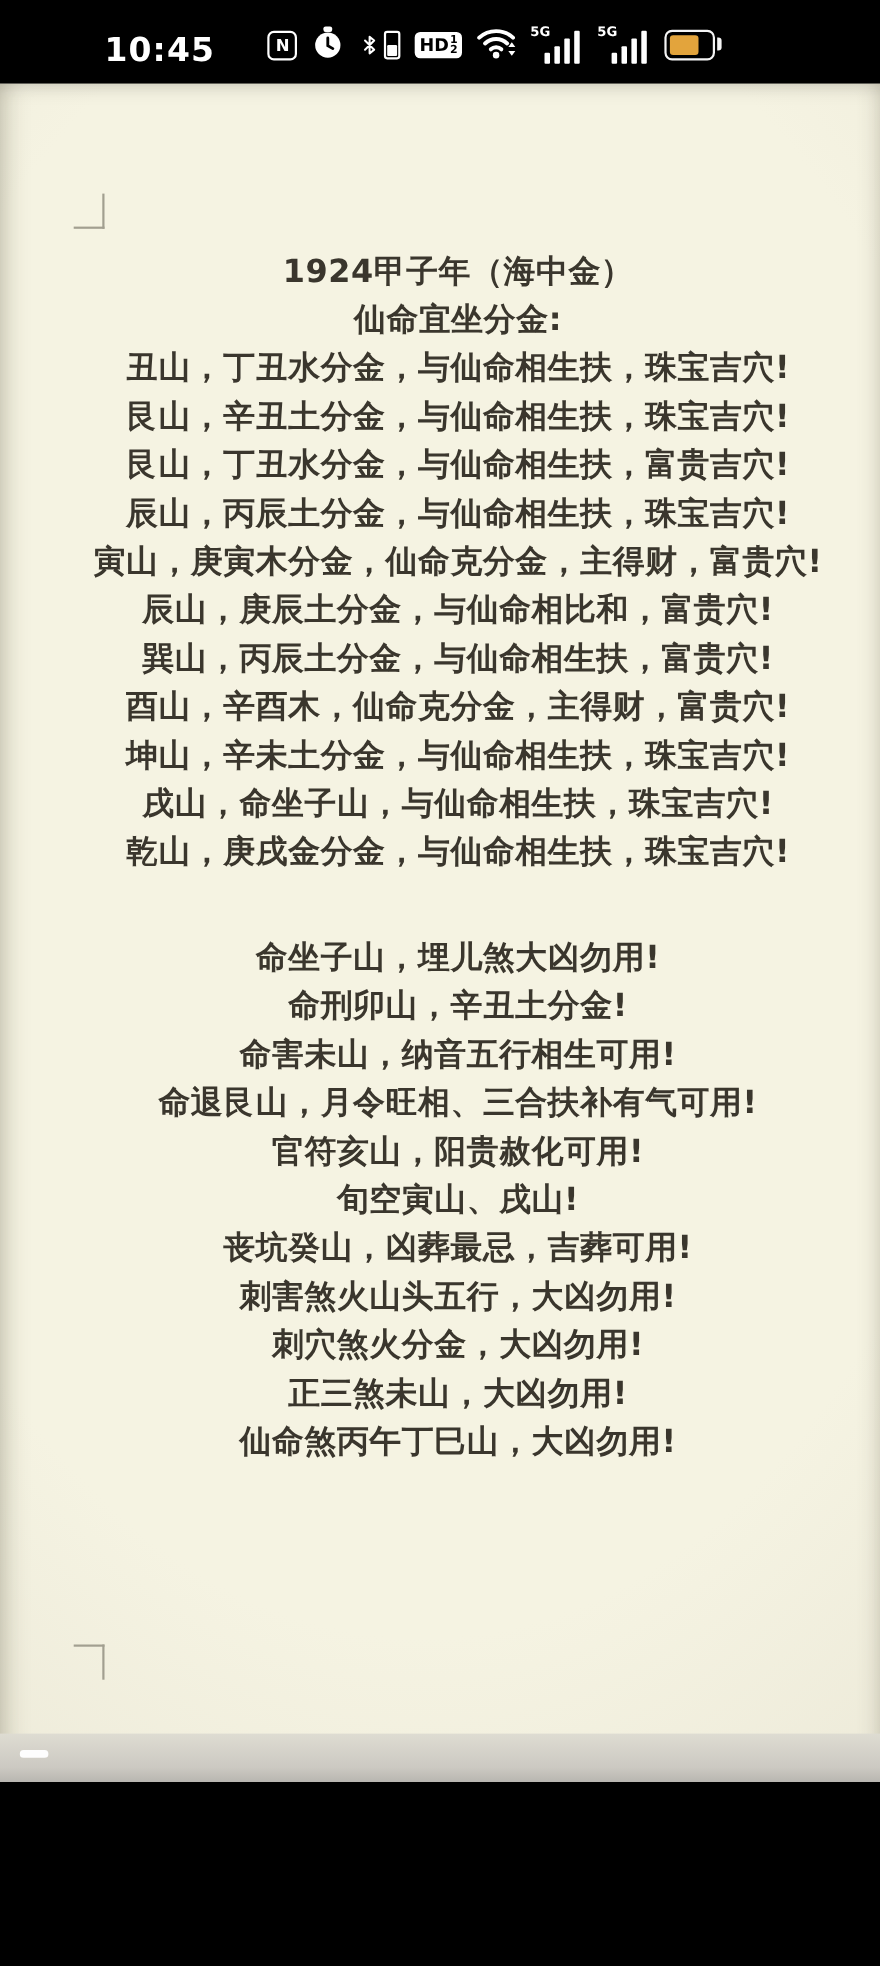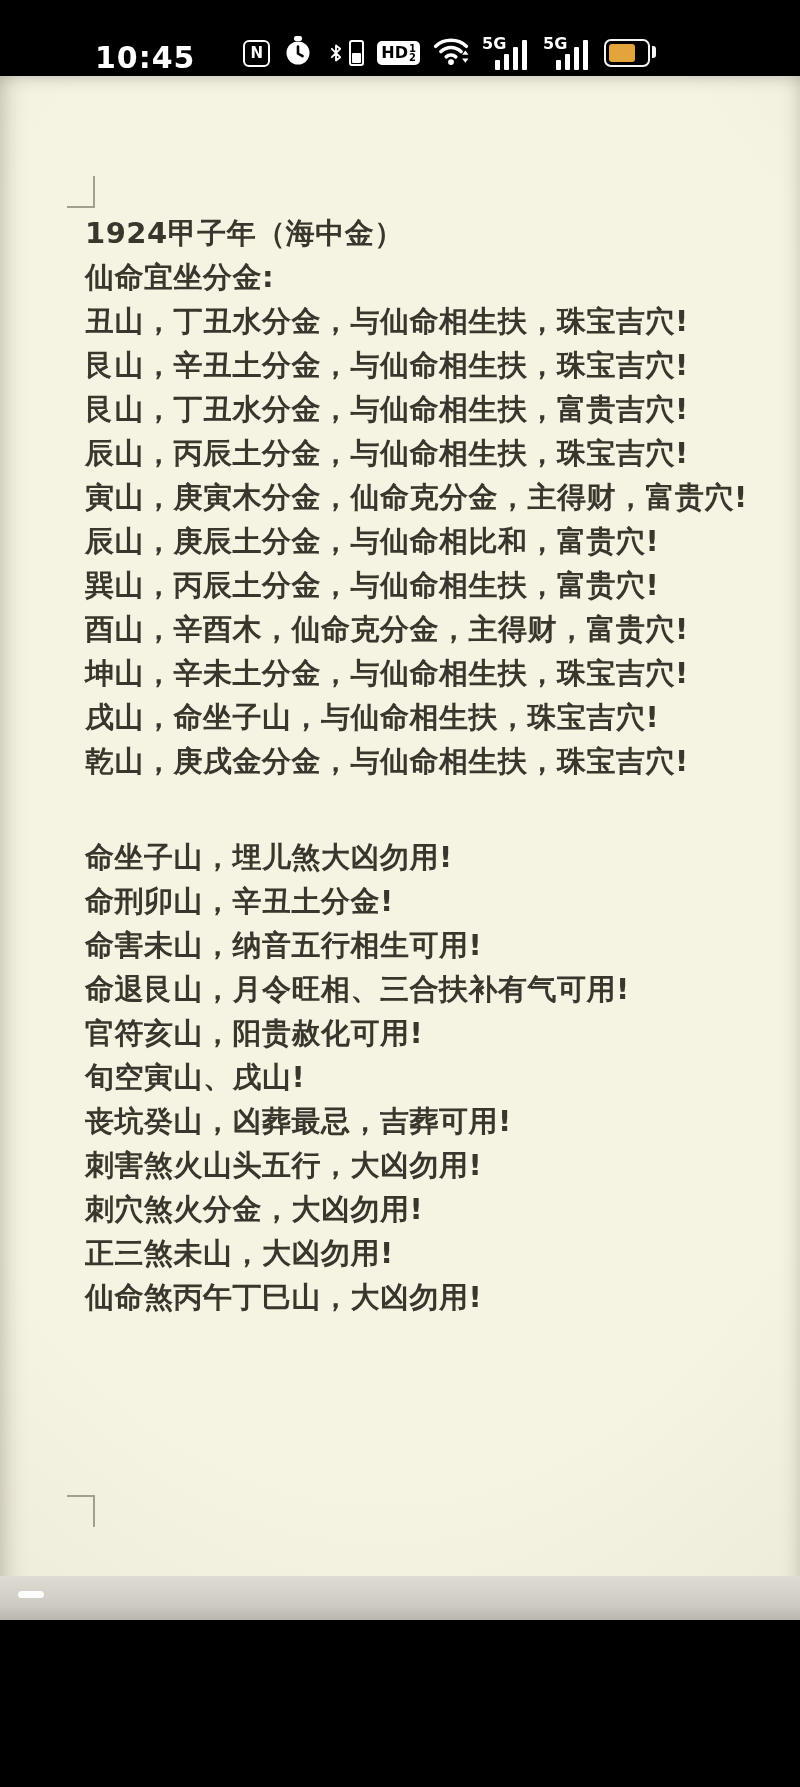--- a/index.html
+++ b/index.html
@@ -2,33 +2,33 @@
 <html><head>
 <meta charset="utf-8">
 <title>Video player — feng shui document</title>
 <style>
   html,body{margin:0;padding:0;}
   body{
     width:800px;height:1787px;position:relative;overflow:hidden;
     background:#000;font-family:"DejaVu Sans","Liberation Sans",sans-serif;
   }
   
-  .status-bar{position:absolute;top:12px;left:0;width:800px;height:92px;background:#000;color:#fff;}
+  .status-bar{position:absolute;top:0;left:0;width:800px;height:92px;background:#000;color:#fff;}
   .sb-time{position:absolute;left:95px;top:28px;font-size:30px;font-weight:700;letter-spacing:1px;}
   .sb-icons{position:absolute;right:150px;top:22px;height:38px;display:flex;align-items:center;gap:13px;}
   .nfc{width:23px;height:23px;border:2.5px solid #fff;border-radius:6px;display:flex;align-items:center;justify-content:center;font-size:15px;font-weight:700;color:#fff;}
   .bt-group{display:flex;align-items:center;gap:3px;}
   .devbatt{width:11px;height:22px;border:2px solid #fff;border-radius:3px;position:relative;}
   .devbatt::after{content:"";position:absolute;left:1px;right:1px;bottom:1px;height:10px;background:#fff;border-radius:1px;}
   .hd{background:#fff;color:#000;border-radius:5px;display:flex;align-items:center;padding:2px 4px;height:24px;box-sizing:border-box;}
   .hd .hd-txt{font-size:16px;font-weight:700;line-height:1;}
   .hd-nums{display:flex;flex-direction:column;margin-left:1px;}
   .hd-nums span{font-size:10px;line-height:9px;font-weight:700;}
   .sig{position:relative;width:48px;height:34px;}
-  .sig .g{position:absolute;left:0;top:-2px;font-size:16px;font-weight:700;color:#fff;}
+  .sig .g{position:absolute;left:0;top:-2px;font-size:12px;font-weight:700;color:#fff;}
   .sig i{position:absolute;bottom:0;width:5px;background:#fff;border-radius:1px;}
   .sig i:nth-of-type(1){left:13px;height:10px;}
   .sig i:nth-of-type(2){left:22px;height:16px;}
   .sig i:nth-of-type(3){left:31px;height:23px;}
   .sig i:nth-of-type(4){left:40px;height:30px;}
   .batt{width:42px;height:24px;border:2.5px solid #f4f4f4;border-radius:7px;position:relative;}
   .batt .fill{position:absolute;left:3px;top:3px;bottom:3px;width:26px;background:#e3a43c;border-radius:3px;}
   .batt::after{content:"";position:absolute;right:-8px;top:5px;width:4px;height:12px;background:#f4f4f4;border-radius:0 3px 3px 0;}
   
   .video{
@@ -37,22 +37,22 @@
     box-shadow:inset 18px 0 22px -14px rgba(110,105,85,.38),
                inset -14px 0 18px -12px rgba(110,105,85,.28),
                inset 0 14px 18px -12px rgba(0,0,0,.15);
   }
   .video::after{content:"";position:absolute;left:0;right:0;bottom:0;height:44px;
     background:linear-gradient(#dedcd2 0%, #ccc9c2 70%, #b8b6b0 100%);}
   .progress-nub{position:absolute;left:18px;top:1515px;width:26px;height:7px;border-radius:4px;background:#fdfdfd;z-index:2;}
   .corner{position:absolute;width:26px;height:30px;border:0 solid #a29f90;}
   .corner-tl{left:67px;top:100px;border-right-width:2px;border-bottom-width:2px;}
   .corner-bl{left:67px;top:1419px;border-right-width:2px;border-top-width:2px;}
-  .doc-text{position:absolute;left:85px;top:135px;color:#3a362d;font-size:29px;font-weight:700;
-    line-height:44px;letter-spacing:.5px;white-space:nowrap;}
+  .doc-text{position:absolute;left:85px;top:148px;color:#3a362d;font-size:29px;font-weight:700;
+    line-height:44px;letter-spacing:.5px;white-space:nowrap;text-align:center;}
   .doc-line{height:44px;}
   .sec-gap{height:52px;}
   
   .player-bar{position:absolute;left:0;top:1620px;width:800px;height:167px;background:#000;}
 </style>
 </head>
 <body>
 
 <div class="status-bar">
   <div class="sb-time">10:45</div>

